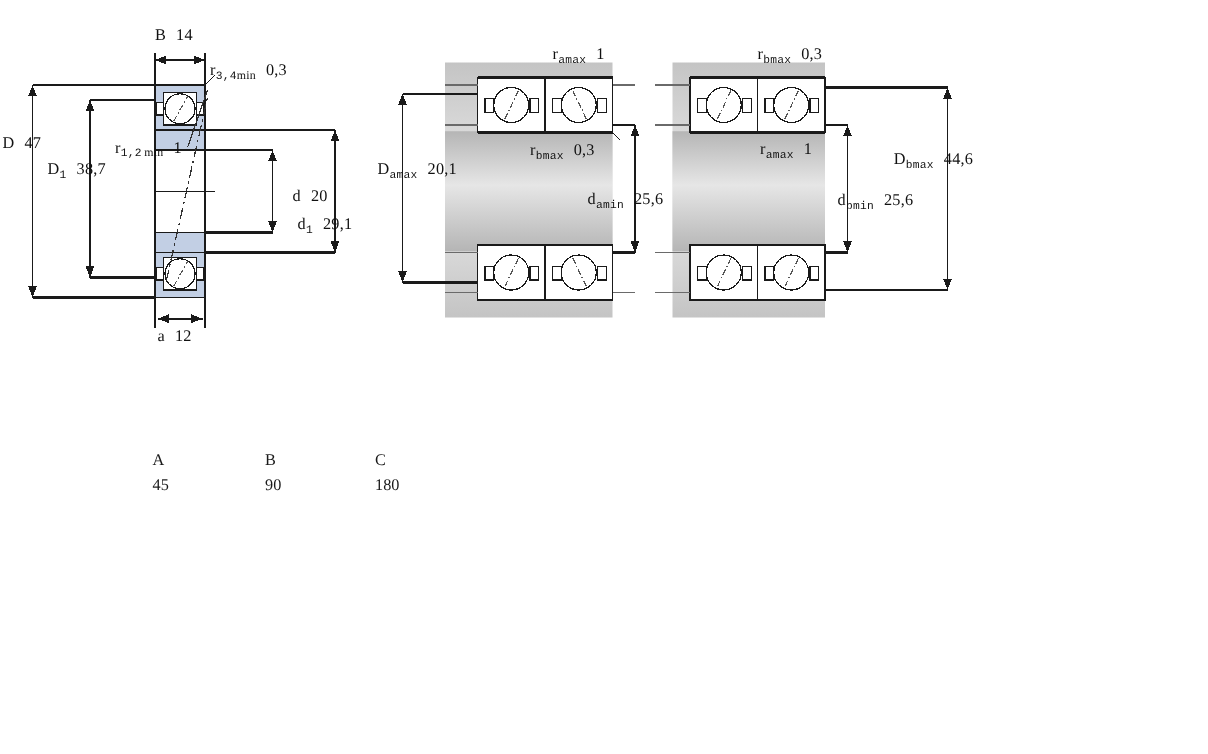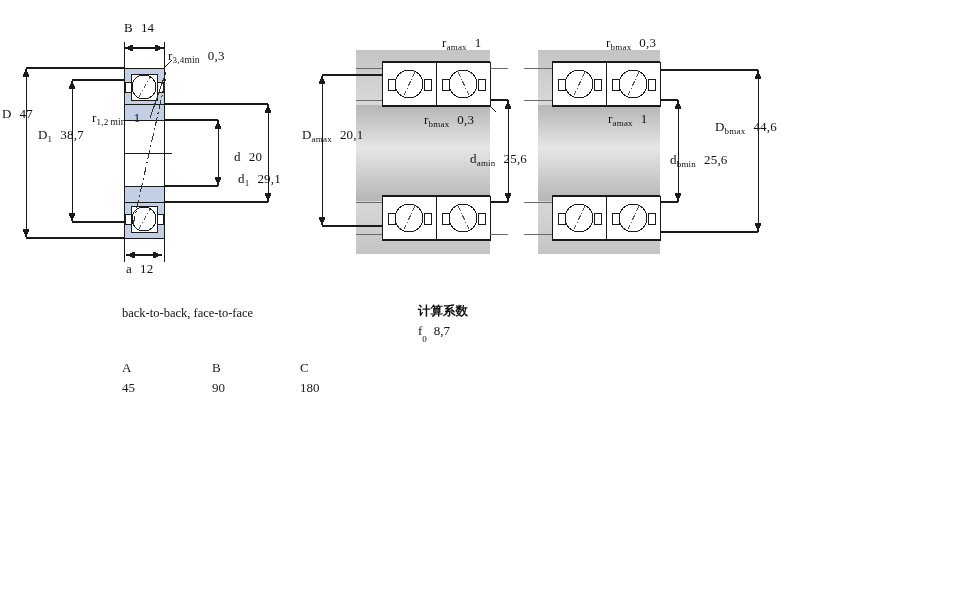--- a/index.html
+++ b/index.html
@@ -18,21 +18,21 @@
   .lbl{
     position:absolute;
     font-family:"Liberation Serif", serif;
     font-size:13px;
     color:#111;
     white-space:nowrap;
     line-height:1;
     letter-spacing:.2px;
   }
   .lbl .sym{font-style:normal;}
-  .lbl sub{font-size:9px;vertical-align:baseline;position:relative;top:3px;}
+  .lbl sub{font-size:9px;vertical-align:baseline;position:relative;top:3px;font-family:Liberation Mono, monospace;}
   .lbl .val{margin-left:8px;}
   .lbl .sfx{font-size:9.5px;position:relative;top:3px;}
 
   
   .blk{position:absolute;font-family:"Liberation Serif",serif;color:#111;}
   .blk .hd{font-weight:bold;font-size:13px;letter-spacing:.1px;}
   .blk .sub2{font-size:12.5px;margin-top:1px;}
   .cjk{font-family:"DejaVu Sans", sans-serif;font-weight:bold;font-size:12.5px;}
   .f0row{font-size:13px;margin-top:3px;}
   .f0row sub{font-size:9px;position:relative;top:3px;}
@@ -331,29 +331,22 @@
     <div class="lbl" style="left:195px;top:120px;">
       <span class="sym">D</span><sub>bmax</sub><span class="val">44,6</span>
     </div>
 
     <div class="lbl" style="left:150px;top:153px;">
       <span class="sym">d</span><sub>bmin</sub><span class="val">25,6</span>
     </div>
   </div>
 
   <div class="blk" style="left:122px;top:305px;width:300px;">
-    <div class="sub2">back-to-back, face-to-face</div>
-  </div>
-
-  <div class="blk" style="left:418px;top:303px;width:200px;">
-    <div class="cjk">计算系数</div>
-    <div class="f0row">
-      <span>f</span><sub>0</sub><span style="margin-left:7px;">8,7</span>
-    </div>
-  </div>
+  </div>
+
 
   <div class="abs" style="left:122px;top:360px;width:300px;height:36px;">
     <div class="abcrow abccell" style="left:0px;top:0px;">A</div>
     <div class="abcrow abccell" style="left:90px;top:0px;">B</div>
     <div class="abcrow abccell" style="left:178px;top:0px;">C</div>
 
     <div class="abcrow abccell" style="left:0px;top:20px;">45</div>
     <div class="abcrow abccell" style="left:90px;top:20px;">90</div>
     <div class="abcrow abccell" style="left:178px;top:20px;">180</div>
   </div>

